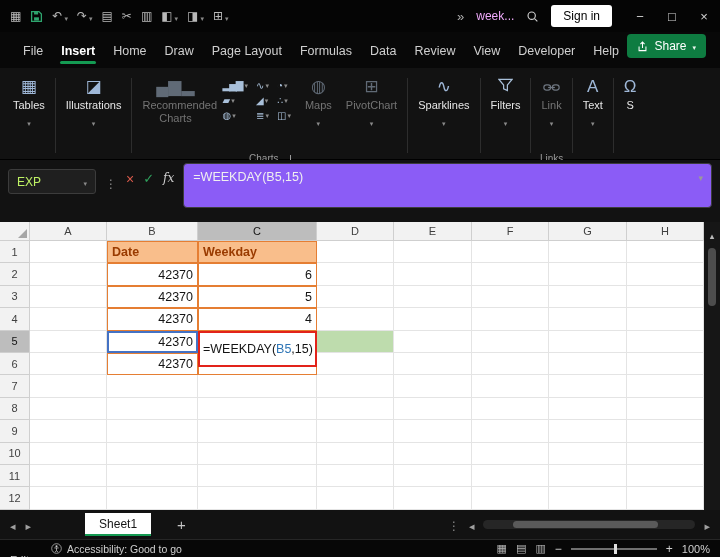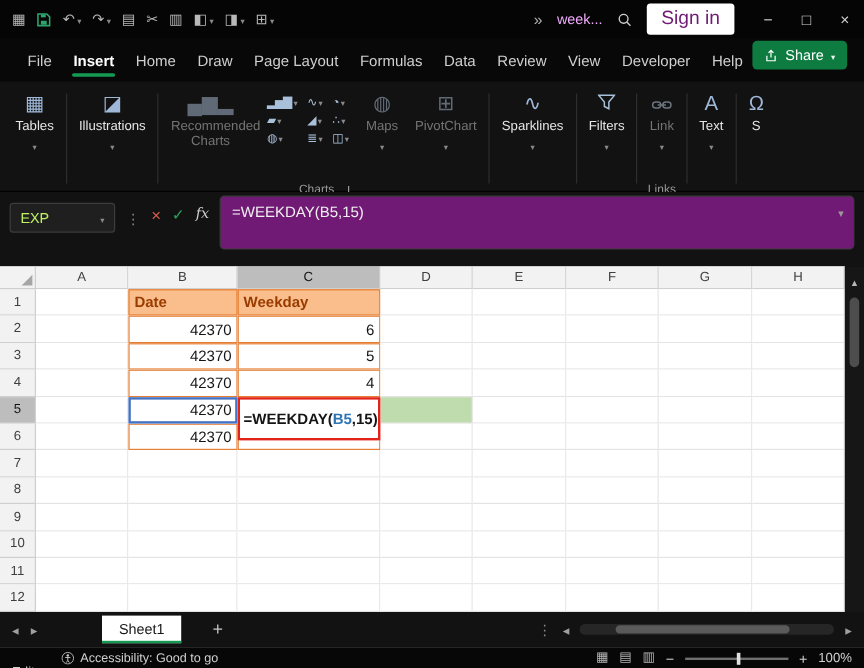--- a/index.html
+++ b/index.html
@@ -12,21 +12,21 @@
   .app{position:relative;width:720px;height:557px;background:#0b0b0b;overflow:hidden;}
 
   
   .titlebar{position:absolute;top:0;left:0;right:0;height:32px;background:#050505;display:flex;align-items:center;padding-left:10px;gap:9px;}
   .tb-ic{color:#b9b9b9;font-size:12px;line-height:1;display:inline-flex;align-items:center;}
   .tbp{display:inline-flex;align-items:center;gap:2px;}
   .caret-icon::after{content:"▾";font-size:7px;color:#8a8a8a;}
   .tb-right{margin-left:auto;display:flex;align-items:center;gap:12px;}
   .tb-more{color:#b0b0b0;font-size:13px;}
   .tb-title{color:#f0abfc;font-size:12px;}
-  .signin{background:#fff;color:#701a75;border:0;border-radius:3px;font-size:16px;padding:4px 12px;font-family:inherit;}
+  .signin{background:#fff;color:#000000;border:0;border-radius:3px;font-size:12px;padding:4px 12px;font-family:inherit;}
   .winctls{display:flex;align-items:center;}
   .winctl{width:32px;height:32px;display:flex;align-items:center;justify-content:center;color:#d2d2d2;font-size:13px;}
 
   
   .menubar{position:absolute;top:32px;left:0;right:0;height:36px;background:#080808;display:flex;align-items:flex-end;padding-left:14px;}
   .tab{padding:9px 9px 10px;font-size:12.5px;color:#cfcfcf;position:relative;white-space:nowrap;}
   .tab.active{color:#fff;font-weight:bold;}
   .tab.active::after{content:"";position:absolute;left:8px;right:8px;bottom:4px;height:3px;background:var(--accent-green);border-radius:2px;}
   .share{position:absolute;right:14px;top:2px;height:24px;display:flex;align-items:center;gap:6px;background:var(--share-green);color:#fff;border:0;border-radius:4px;padding:0 10px;font-size:12px;font-family:inherit;}
   .share .caret-icon::after{color:#e8f5ee;}
@@ -52,39 +52,39 @@
 
   
   .fbar{position:absolute;top:160px;left:0;right:0;height:62px;background:#121212;display:flex;align-items:flex-start;padding:0 8px;gap:9px;}
   .namebox{margin-top:9px;width:88px;height:25px;background:#1f1f1f;border:1px solid #3c3c3c;border-radius:3px;display:flex;align-items:center;justify-content:space-between;padding:0 8px;color:#bef264;font-size:12px;}
   .dots-icon::after{content:"⋮";color:#8a8a8a;font-size:12px;}
   .fb-dots{margin-top:14px;}
   .fb-btn{margin-top:12px;font-size:13px;line-height:1;}
   .cancel{color:#d95a4b;font-size:14px;}
   .enter{color:#2fa15d;}
   .fx{color:#cdcdcd;font-style:italic;font-family:"DejaVu Serif",serif;font-size:12px;}
-  .fb-input{flex:1;margin-top:3px;height:45px;background:#701a75;border:1px solid #3c3c3c;border-radius:4px;color:#f0f0f0;font-size:12.5px;padding:6px 22px 0 9px;position:relative;}
+  .fb-input{flex:1;margin-top:3px;height:45px;background:#8b5cf6;border:1px solid #3c3c3c;border-radius:4px;color:#f0f0f0;font-size:12.5px;padding:6px 22px 0 9px;position:relative;}
   .fb-expand{position:absolute;top:6px;right:8px;}
   .fb-expand.caret-icon::after{font-size:9px;color:#9a9a9a;}
 
   
   #sheet{position:absolute;left:0;top:222px;width:704px;height:288px;background:#fff;display:grid;
          grid-template-columns:30px 77px 91px 119px 77px 78px 77px 78px 77px;
          grid-template-rows:19px repeat(12,22.4px);}
   .gh{background:#f2f2f2;border-right:1px solid #cfcfcf;border-bottom:1px solid #cfcfcf;display:flex;align-items:center;justify-content:center;font-size:11px;color:#3f3f3f;}
   .gh.sel{background:#bdbdbd;color:#141414;}
   .corner{position:relative;}
   .corner::after{content:"";position:absolute;right:2px;bottom:2px;border-left:9px solid transparent;border-bottom:9px solid #a6a6a6;}
   .cl{background:#fff;border-right:1px solid #e4e4e4;border-bottom:1px solid #e4e4e4;display:flex;align-items:center;padding:0 4px;font-size:12.5px;color:#141414;overflow:hidden;white-space:nowrap;}
   .cl.num{justify-content:flex-end;}
   .cl.tbl{border:1px solid var(--table-border-orange);}
   .cl.hdr{background:var(--table-fill-orange);border:1px solid var(--table-border-orange);color:var(--table-text-brown);font-weight:bold;}
   .cl.ref{border:2px solid var(--ref-blue);padding:0 3px;z-index:2;}
   .cl.fill{background:var(--fill-preview-green);}
-  .cl.editcell{border:2px solid var(--edit-red);padding:16px 3px;z-index:3;justify-content:space-between;font-weight:bold;}
+  .cl.editcell{border:2px solid var(--edit-red);padding:16px 3px;z-index:3;justify-content:space-between;}
   .etxt{white-space:pre;}
   .rtxt{color:#2e75b6;}
   .tcaret{width:1px;height:14px;background:#222;margin-left:1px;}
 
   
   .vstrip{position:absolute;left:704px;top:222px;width:16px;height:288px;background:#161616;display:flex;flex-direction:column;align-items:center;}
   .up-arrow::after{content:"▴";font-size:9px;color:#b8b8b8;}
   .varrow{margin-top:3px;}
   .vthumb{width:8px;height:58px;background:#4d4d4d;border-radius:4px;margin-top:5px;}
 

